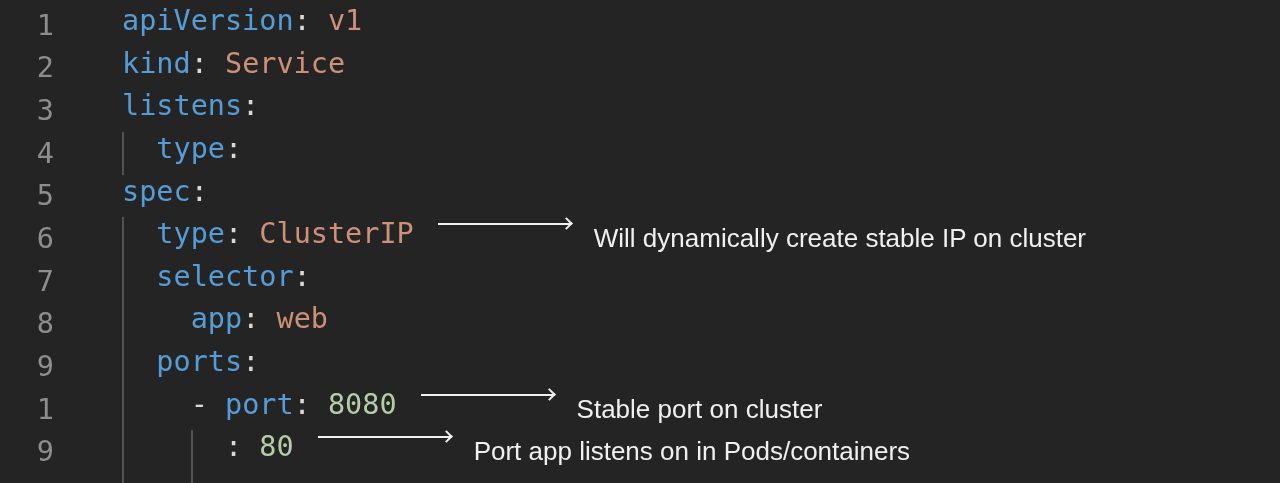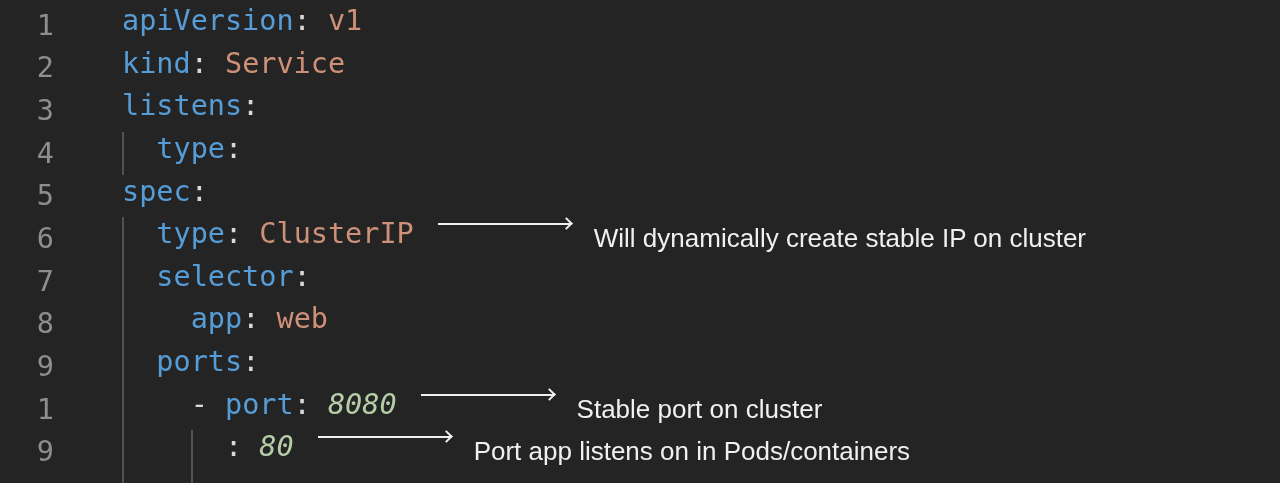--- a/index.html
+++ b/index.html
@@ -46,21 +46,21 @@
   .guide {
     position: absolute;
     top: 0;
     bottom: 0;
     width: 2px;
     background: var(--guide-color, #525252);
   }
   .tok { white-space: pre; }
   .tok-key    { color: var(--key-color, #569cd6); }
   .tok-str    { color: var(--string-color, #ce9178); }
-  .tok-numlit { color: var(--number-color, #b5cea8); font-style: italic; }
+  .tok-numlit { color: var(--number-color, #b5cea8); }
   .tok-punct  { color: var(--punct-color, #d9d9d9); }
   .annotation {
     display: flex;
     align-items: flex-start;
   }
   .arrow {
     position: relative;
     margin-left: 24px;
     width: 132px;
     height: 2px;

